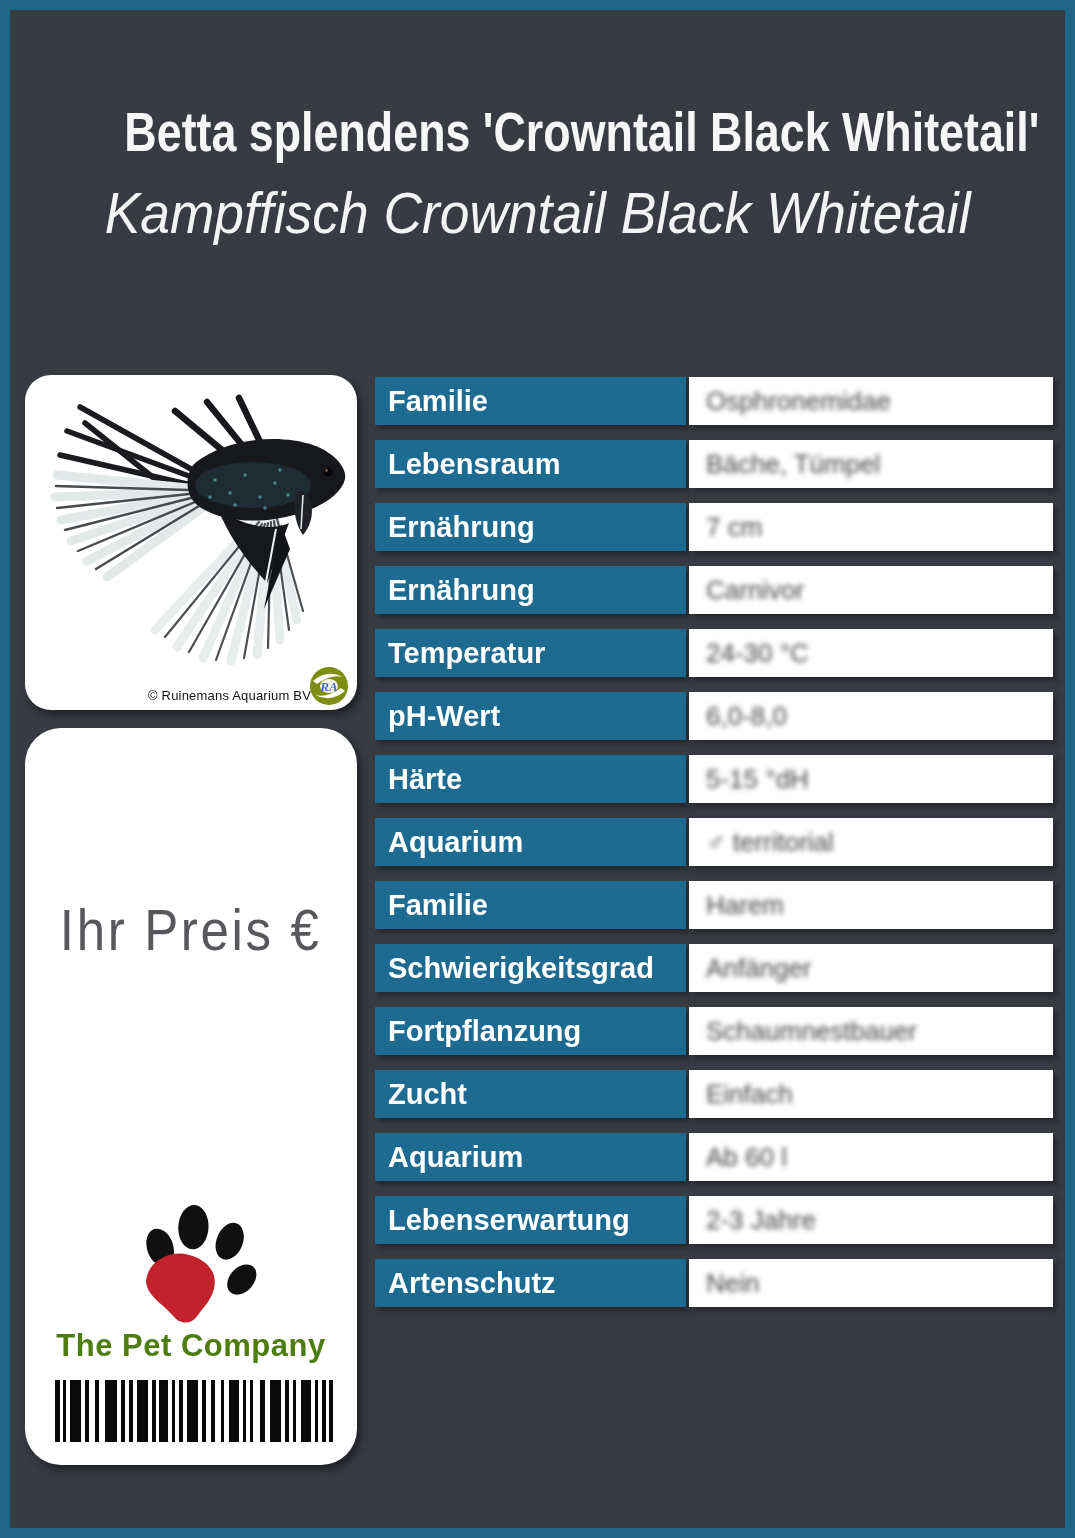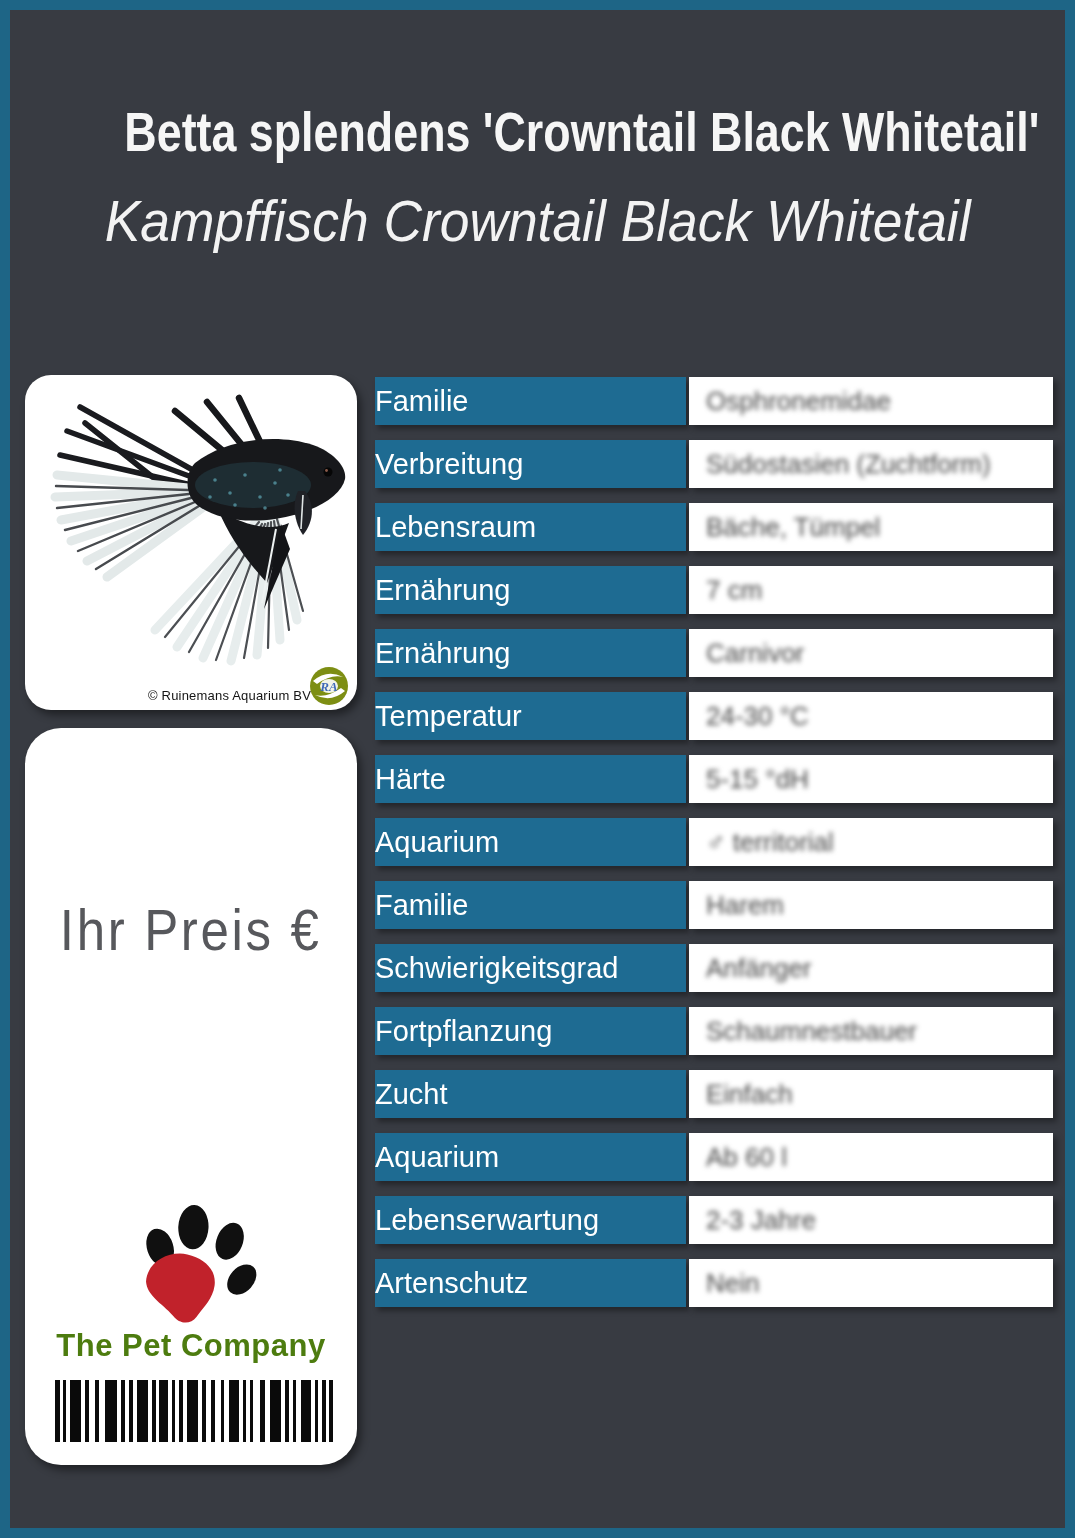--- a/index.html
+++ b/index.html
@@ -17,21 +17,21 @@
     pointer-events:none;z-index:60;
   }
   
   .titles{position:absolute;top:92px;left:10px;right:10px;text-align:center;z-index:2;}
   .titles h1{
     margin:0;display:inline-block;white-space:nowrap;
     font-size:56px;font-weight:700;color:#f6f6f6;line-height:80px;
     transform:scaleX(0.80);transform-origin:center;
   }
   .titles h2{
-    margin:11px;display:block;
+    margin:3px;display:block;
   }
   .titles h2 span{
     display:inline-block;white-space:nowrap;
     font-size:58px;font-style:italic;font-weight:400;color:#f3f3f3;line-height:76px;
     transform:scaleX(0.92);transform-origin:center;
   }
   
   .photo-card{
     position:absolute;left:25px;top:375px;width:332px;height:335px;
     background:#fff;border-radius:26px;
@@ -63,22 +63,22 @@
   .barcode{position:absolute;left:30px;top:652px;width:278px;height:62px;}
   
   .info-table{
     position:absolute;left:375px;top:377px;width:678px;
     display:flex;flex-direction:column;gap:15px;
   }
   .row{height:48px;display:flex;gap:3px;}
   .cell-label{
     width:311px;flex:0 0 311px;
     background:#1e6b92;color:#ffffff;
-    font-weight:400;font-size:29px;line-height:48px;
-    white-space:nowrap;overflow:hidden;
+    font-weight:700;font-size:29px;line-height:48px;
+    padding-left:13px;white-space:nowrap;overflow:hidden;
     box-shadow:3px 4px 5px rgba(0,0,0,.35);
   }
   .cell-value{
     flex:1;background:#ffffff;
     font-size:26px;line-height:48px;color:#454545;
     padding-left:17px;white-space:nowrap;overflow:hidden;
     box-shadow:4px 4px 6px rgba(0,0,0,.35);
   }
   .blurred{filter:blur(2.4px);}
 </style>
@@ -200,24 +200,20 @@
       <path fill="#0a0a0a" d="M0 0h5v62H0z M8 0h3v62H8z M15 0h11v62H15z M30 0h4v62H30z M40 0h4v62H40z M50 0h12v62H50z M66 0h4v62H66z M74 0h4v62H74z M82 0h11v62H82z M97 0h4v62H97z M104 0h9v62h-9z M117 0h3v62h-3z M124 0h4v62h-4z M132 0h11v62h-11z M147 0h4v62h-4z M156 0h4v62h-4z M166 0h3v62h-3z M174 0h10v62h-10z M188 0h3v62h-3z M195 0h3v62h-3z M205 0h5v62h-5z M215 0h11v62h-11z M230 0h4v62h-4z M238 0h3v62h-3z M246 0h10v62h-10z M260 0h3v62h-3z M267 0h4v62h-4z M274 0h4v62h-4z"></path>
     </svg>
   </section>
 
   <section class="info-table" id="info-table">
     <div class="row">
       <div class="cell-label">Familie</div>
       <div class="cell-value"><span class="blurred">Osphronemidae</span></div>
     </div>
 
-    <div class="row">
-      <div class="cell-label">Verbreitung</div>
-      <div class="cell-value"><span class="blurred">Südostasien (Zuchtform)</span></div>
-    </div>
 
     <div class="row">
       <div class="cell-label">Lebensraum</div>
       <div class="cell-value"><span class="blurred">Bäche, Tümpel</span></div>
     </div>
 
     <div class="row">
       <div class="cell-label">Ernährung</div>
       <div class="cell-value"><span class="blurred">7 cm</span></div>
     </div>
@@ -225,20 +221,24 @@
     <div class="row">
       <div class="cell-label">Ernährung</div>
       <div class="cell-value"><span class="blurred">Carnivor</span></div>
     </div>
 
     <div class="row">
       <div class="cell-label">Temperatur</div>
       <div class="cell-value"><span class="blurred">24-30 °C</span></div>
     </div>
 
+    <div class="row">
+      <div class="cell-label">pH-Wert</div>
+      <div class="cell-value"><span class="blurred">6,0-8,0</span></div>
+    </div>
 
     <div class="row">
       <div class="cell-label">Härte</div>
       <div class="cell-value"><span class="blurred">5-15 °dH</span></div>
     </div>
 
     <div class="row">
       <div class="cell-label">Aquarium</div>
       <div class="cell-value"><span class="blurred">♂ territorial</span></div>
     </div>

